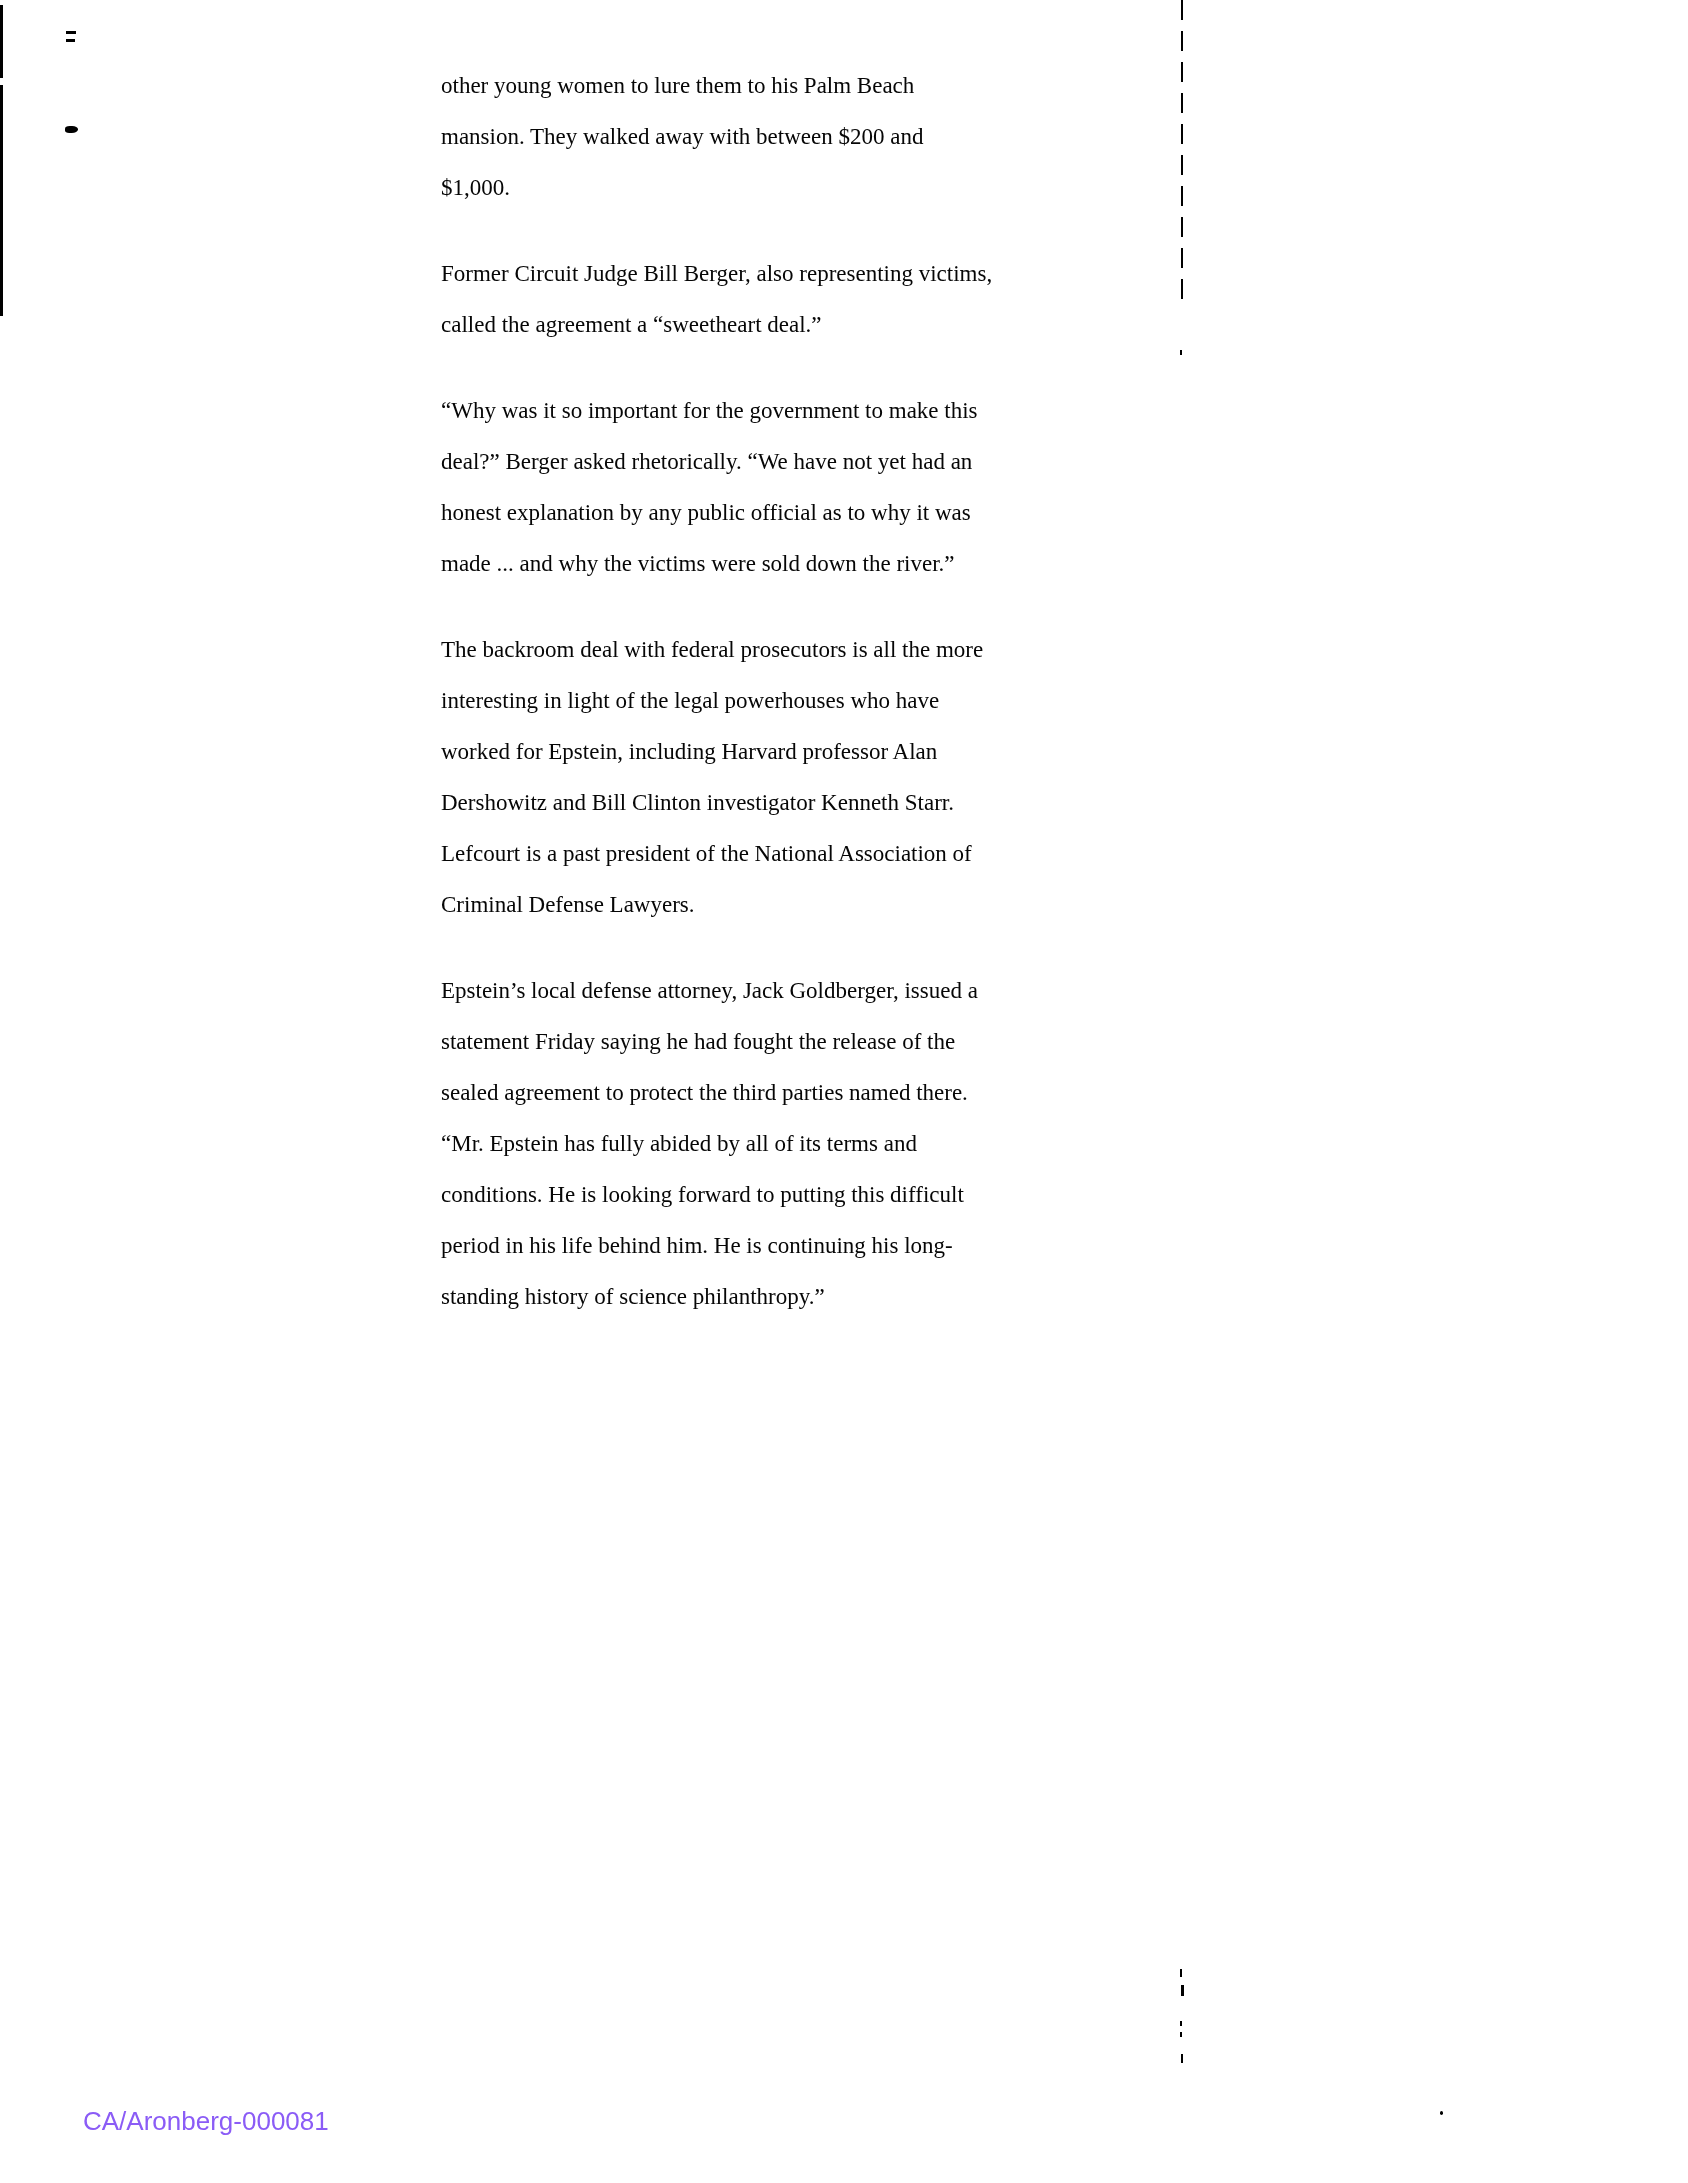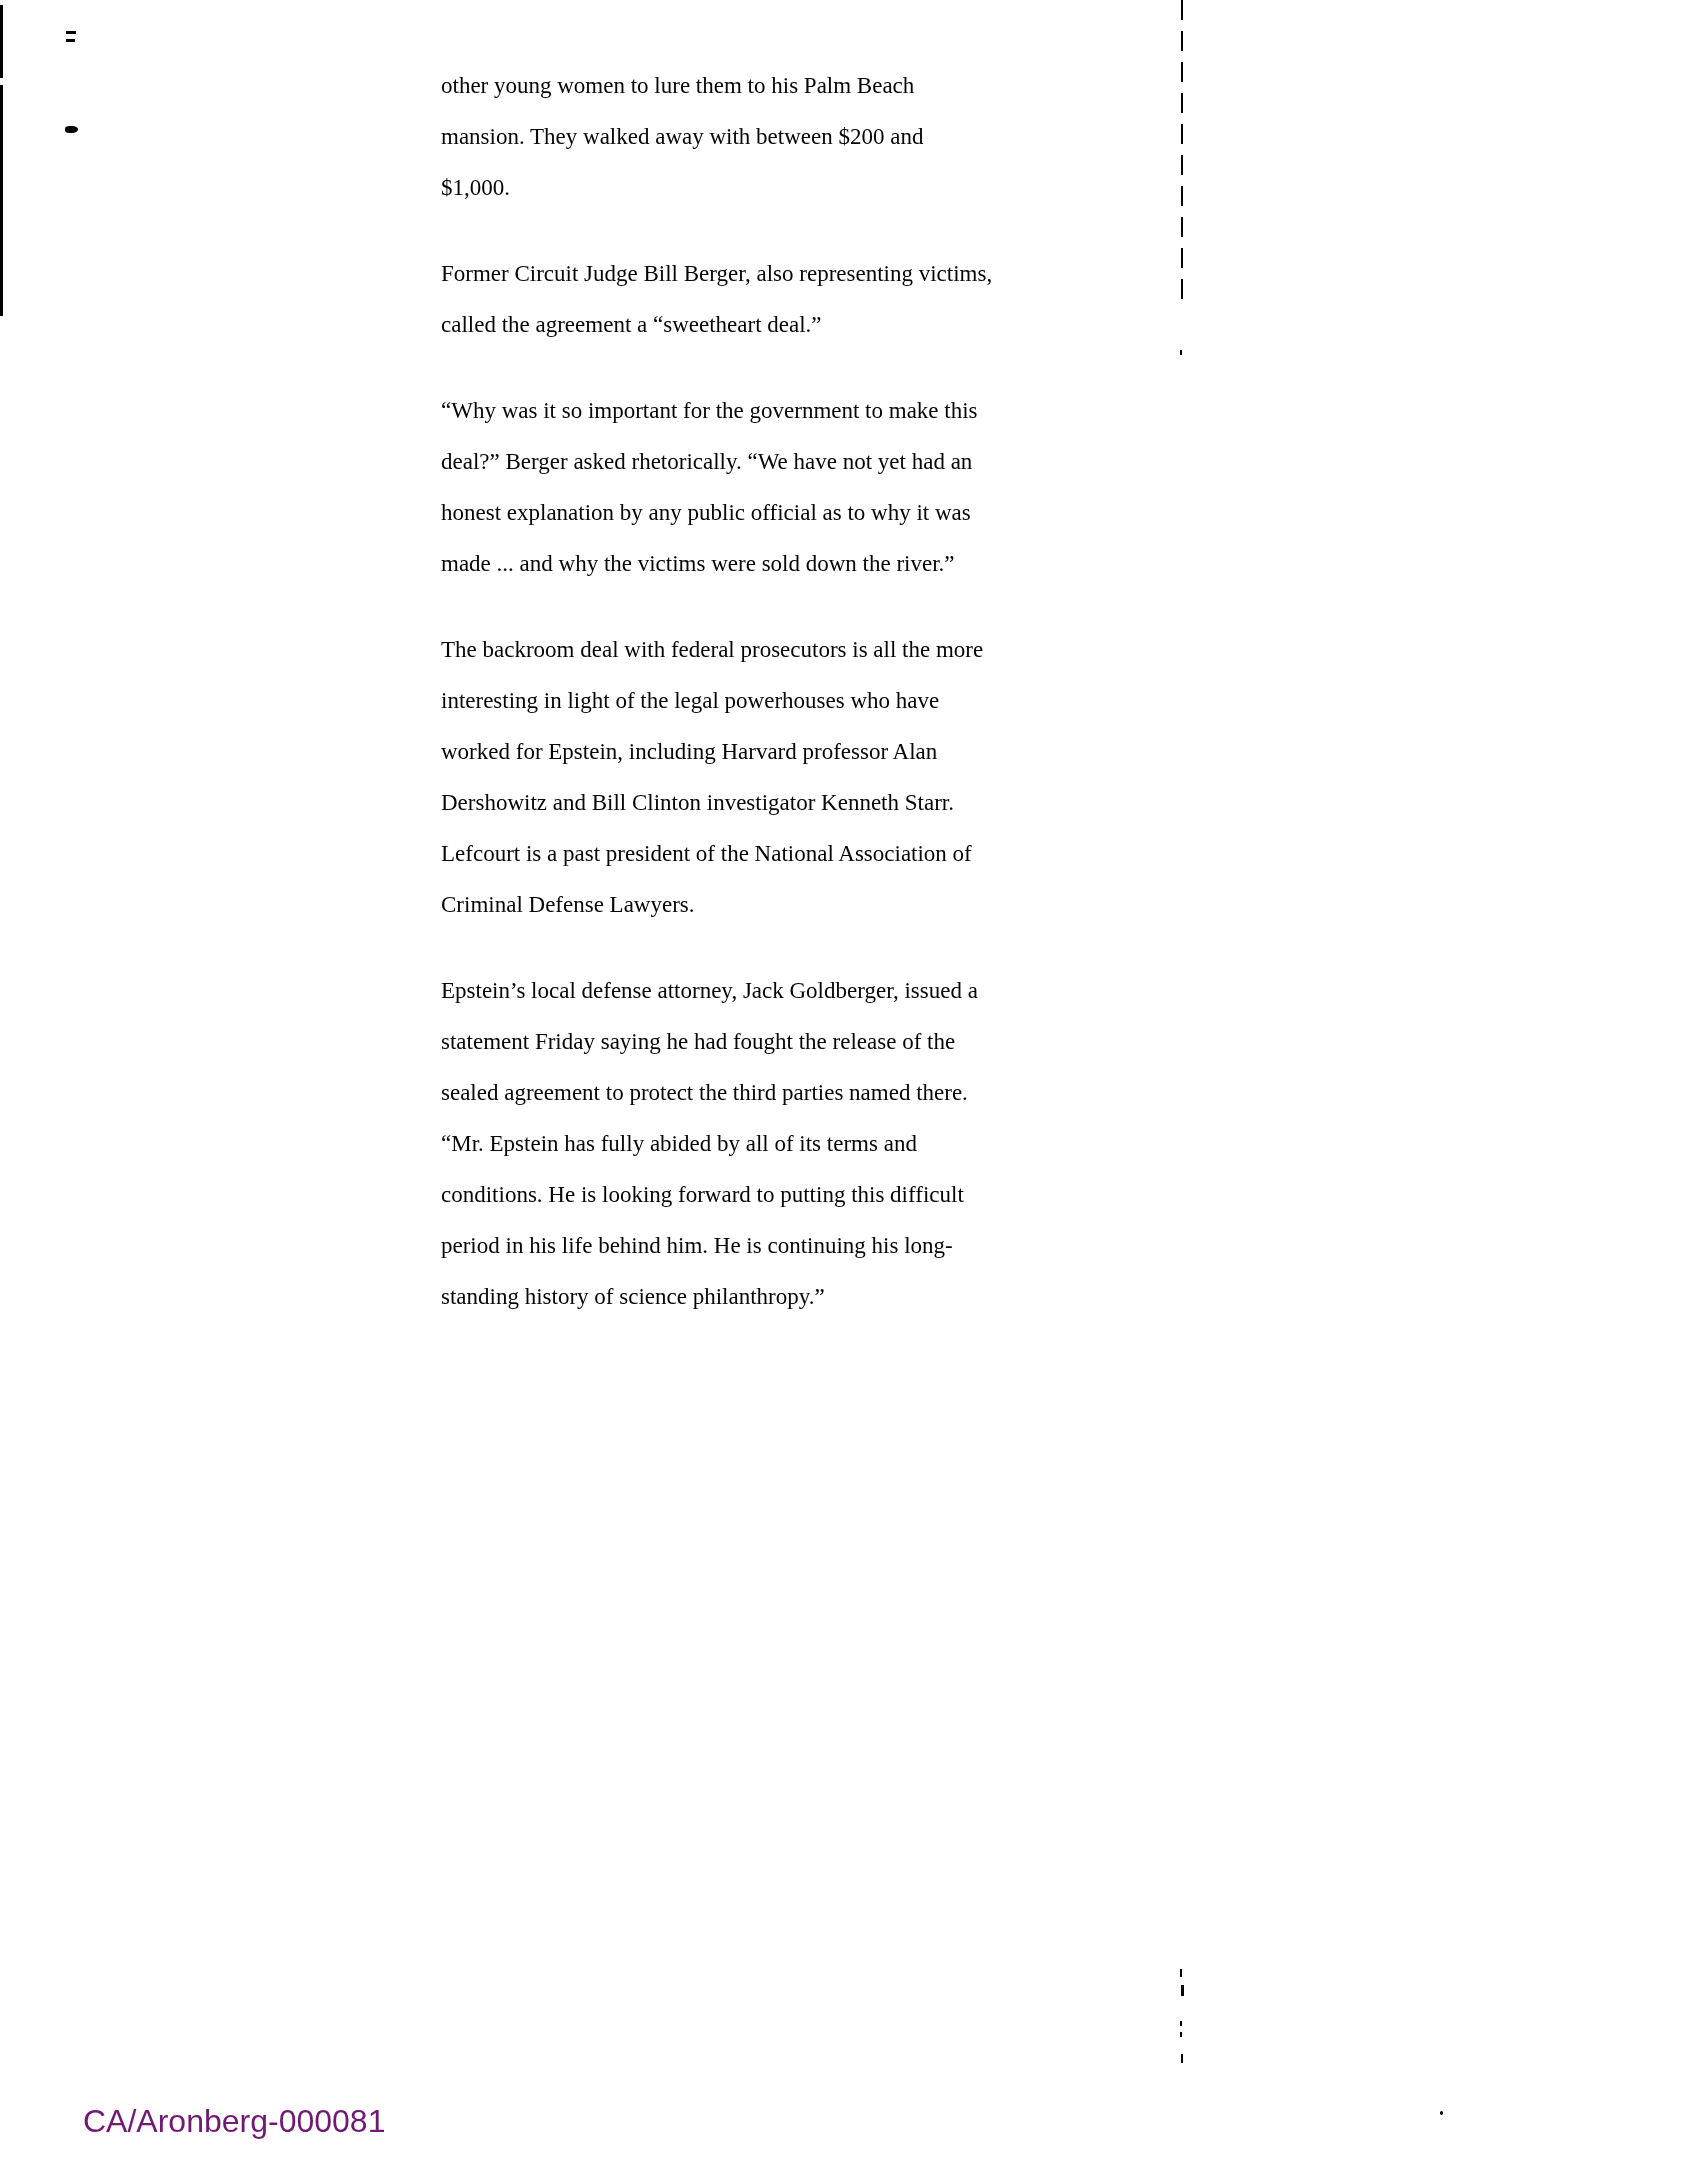--- a/index.html
+++ b/index.html
@@ -25,23 +25,23 @@
     text-rendering: optimizeLegibility;
   }
   .body-text p {
     margin: 0 0 35px 0;
     white-space: pre-line;
   }
   .bates {
     position: absolute;
     left: 83px; top: 2106px;
     font-family: "Liberation Sans", sans-serif;
-    font-size: 32px;
+    font-size: 26px;
     line-height: 30.5px;
-    color: #701a75;
+    color: #8b5cf6;
     letter-spacing: 0px;
   }
   .filed-stamp {
     position: absolute;
     left: 157px; top: 2130px;
     font-family: "Liberation Serif", serif;
     font-size: 33px;
     line-height: 35px;
     color: #0a0a0a;
     white-space: nowrap;

